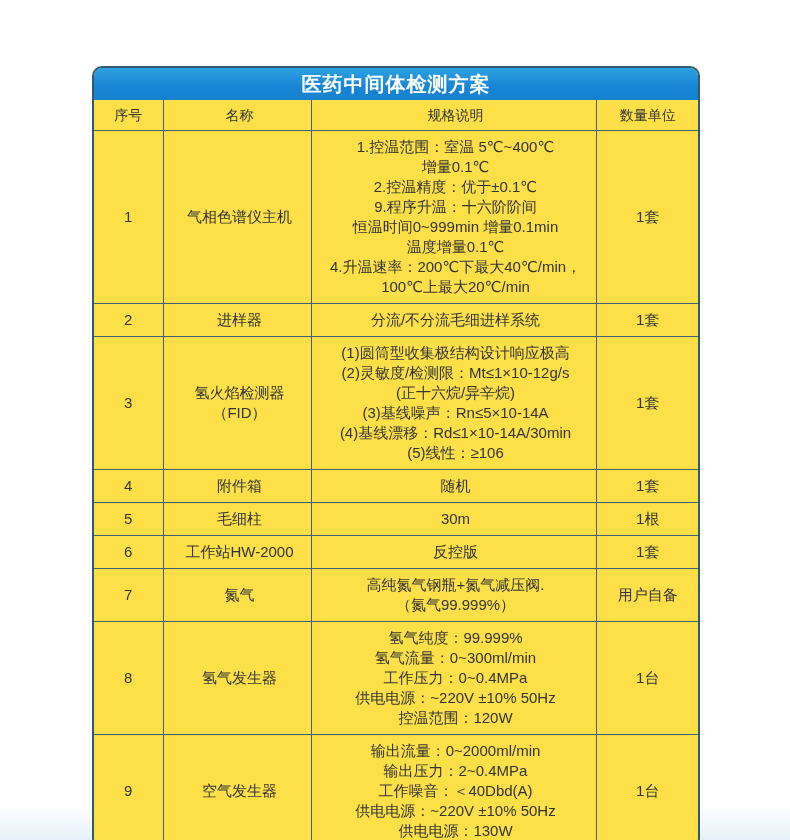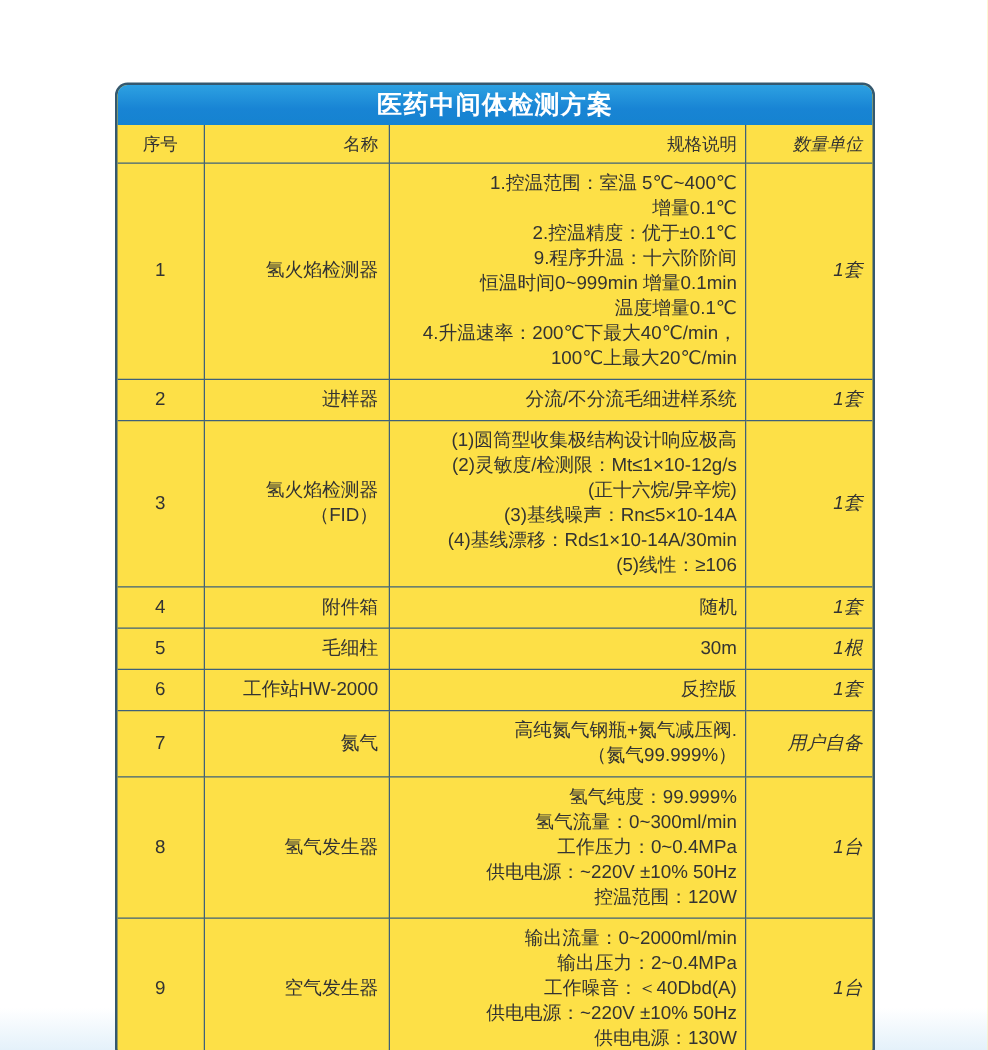--- a/index.html
+++ b/index.html
@@ -40,23 +40,23 @@
   col.c-name{ width: 148px; }
   col.c-spec{ width: 285px; }
   col.c-qty { width: auto; }
   th, td {
     border-right: 1px solid #3e617a;
     border-bottom: 1px solid #3e617a;
     vertical-align: middle;
     line-height: 20px;
     padding: 6px 8px;
     font-weight: normal;
-    text-align: right;
+    text-align: center;
   }
-  th:last-child, td:last-child { border-right: none; font-style: italic; }
+  th:last-child, td:last-child { border-right: none; }
   tr:last-child td { border-bottom: none; }
   th { height: 30px; font-size: 14px; padding: 4px 8px; }
   th.no, td.no { text-align: center; padding-left: 2px; padding-right: 2px; }
   td.name, th.name { padding-left: 13px; }
   td.spec, th.spec { padding-left: 10px; padding-right: 6px; }
   td.qty, th.qty { padding-left: 9px; }
   td.spec .line { line-height: 20px; }
 </style>
 </head>
 <body>
@@ -74,21 +74,21 @@
       <tr>
         <th class="no">序号</th>
         <th class="name">名称</th>
         <th class="spec">规格说明</th>
         <th class="qty">数量单位</th>
       </tr>
     </thead>
     <tbody id="table-body">
         <tr>
           <td class="no">1</td>
-          <td class="name">氢火焰检测器</td>
+          <td class="name">气相色谱仪主机</td>
           <td class="spec">
             <div class="line">1.控温范围：室温 5℃~400℃</div>
             <div class="line">增量0.1℃</div>
             <div class="line">2.控温精度：优于±0.1℃</div>
             <div class="line">9.程序升温：十六阶阶间</div>
             <div class="line">恒温时间0~999min 增量0.1min</div>
             <div class="line">温度增量0.1℃</div>
             <div class="line">4.升温速率：200℃下最大40℃/min，</div>
             <div class="line">100℃上最大20℃/min</div>
           </td>

